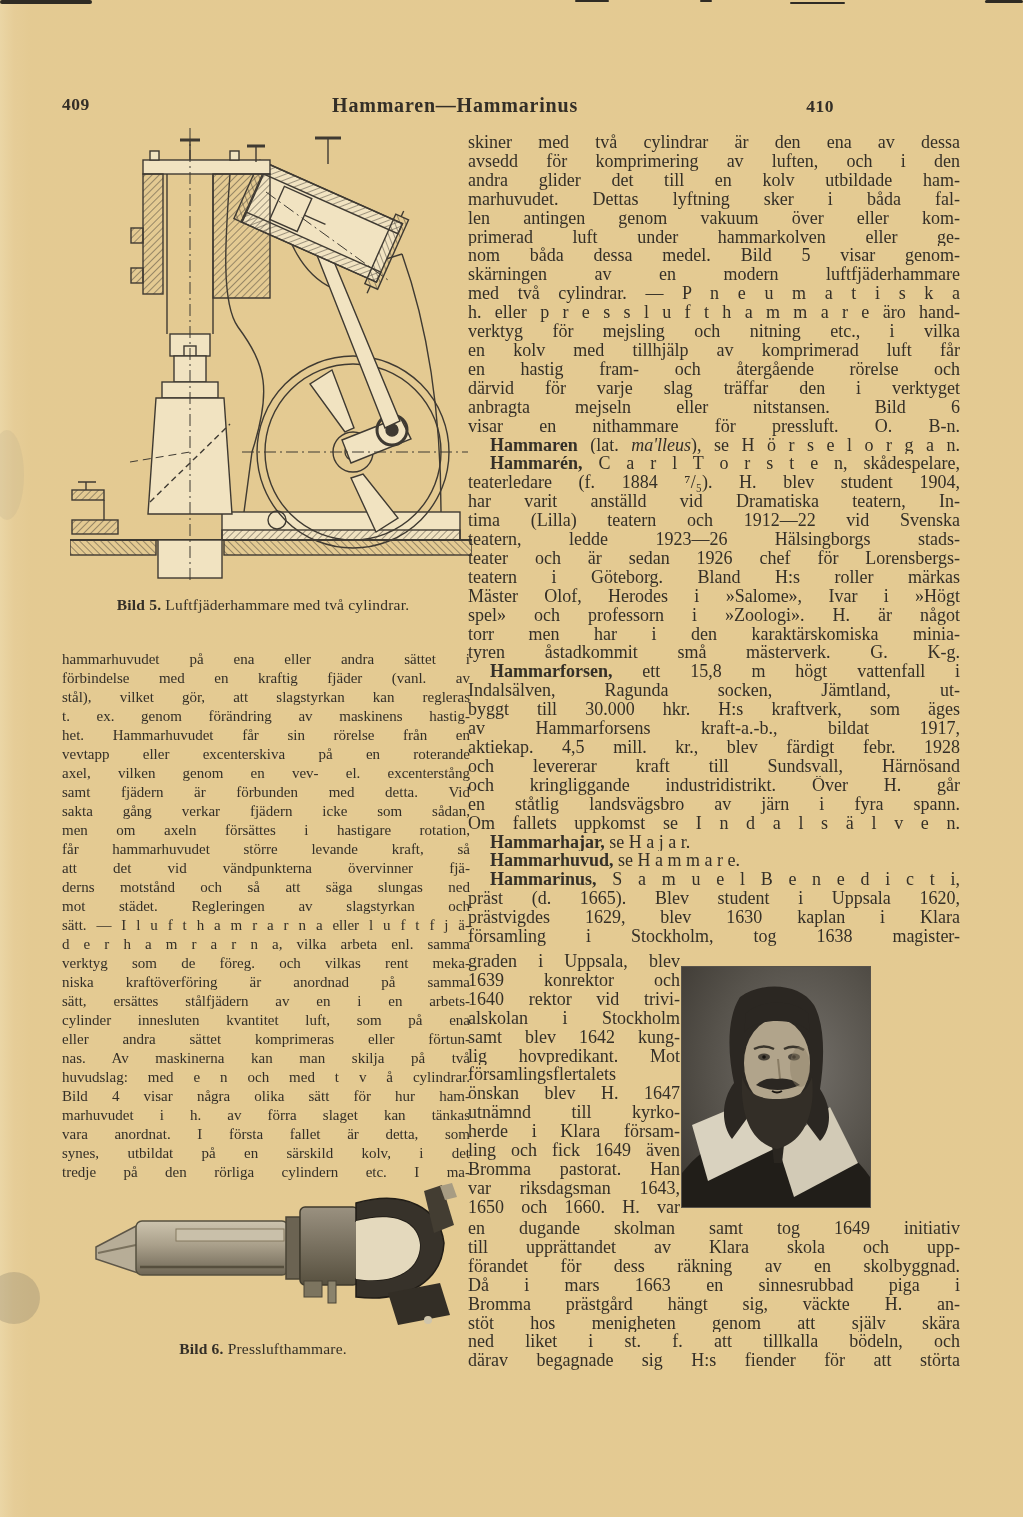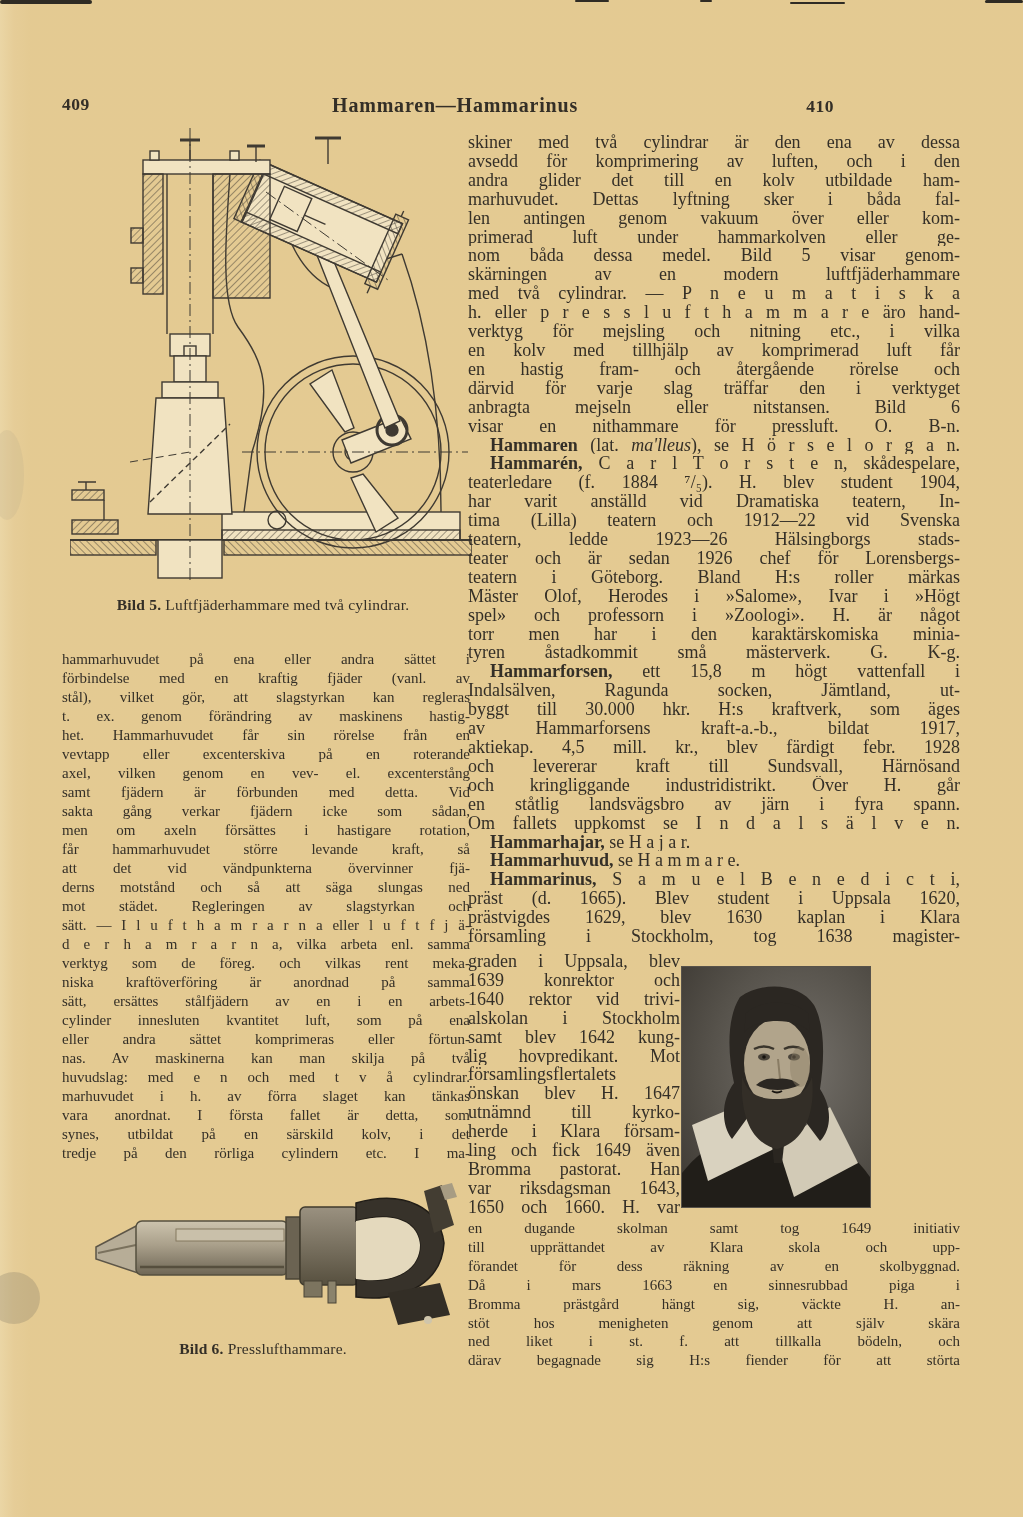--- a/index.html
+++ b/index.html
@@ -42,21 +42,21 @@
 
   .ltext{position:absolute;left:62px;top:627px;width:408px;
     font-size:15px;line-height:19px;margin-top:23px;}
   .rtext{position:absolute;left:468px;top:133px;width:492px;
     font-size:18px;line-height:18.9px;}
   .rwrap{position:absolute;left:468px;top:952px;width:492px;display:flex;}
   .rnarrow{width:212px;font-size:18px;line-height:18.9px;}
   .portrait{margin-left:2px;margin-top:15px;width:188px;height:240px;
     box-shadow:0 0 0 1px #57524a;}
   .rbottom{position:absolute;left:468px;top:1219px;width:492px;
-    font-size:15px;line-height:18.9px;}
+    font-size:18px;line-height:18.9px;}
 
   
   .fig5{position:absolute;left:70px;top:122px;width:402px;height:468px;}
   .cap5{position:absolute;left:56px;top:596px;width:414px;text-align:center;
     font-size:15.5px;letter-spacing:.2px;}
   .fig6{position:absolute;left:88px;top:1183px;width:374px;height:148px;}
   .cap6{position:absolute;left:56px;top:1340px;width:414px;text-align:center;
     font-size:15.5px;letter-spacing:.2px;}
 </style>
 </head>
@@ -186,20 +186,21 @@
       <div class="jline"><span>mot städet. Regleringen av slagstyrkan och</span></div>
       <div class="jline"><span>sätt. — I l u f t h a m r a r n a eller l u f t f j ä-</span></div>
       <div class="jline"><span>d e r h a m r a r n a, vilka arbeta enl. samma</span></div>
       <div class="jline"><span>verktyg som de föreg. och vilkas rent meka-</span></div>
       <div class="jline"><span>niska kraftöverföring är anordnad på samma</span></div>
       <div class="jline"><span>sätt, ersättes stålfjädern av en i en arbets-</span></div>
       <div class="jline"><span>cylinder innesluten kvantitet luft, som på ena</span></div>
       <div class="jline"><span>eller andra sättet komprimeras eller förtun-</span></div>
       <div class="jline"><span>nas. Av maskinerna kan man skilja på två</span></div>
       <div class="jline"><span>huvudslag: med e n och med t v å cylindrar.</span></div>
+      <div class="jline"><span>Bild 4 visar några olika sätt för hur ham-</span></div>
       <div class="jline"><span>marhuvudet i h. av förra slaget kan tänkas</span></div>
       <div class="jline"><span>vara anordnat. I första fallet är detta, som</span></div>
       <div class="jline"><span>synes, utbildat på en särskild kolv, i det</span></div>
       <div class="jline"><span>tredje på den rörliga cylindern etc. I ma-</span></div>
     </div>
 
   <div class="fig6">
     <svg viewBox="0 0 374 148" width="374" height="148">
       <defs>
         <linearGradient id="barrelg" x1="0" y1="0" x2="0" y2="1">

